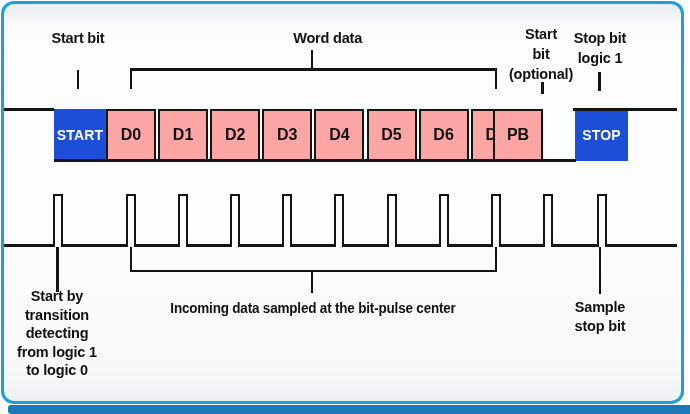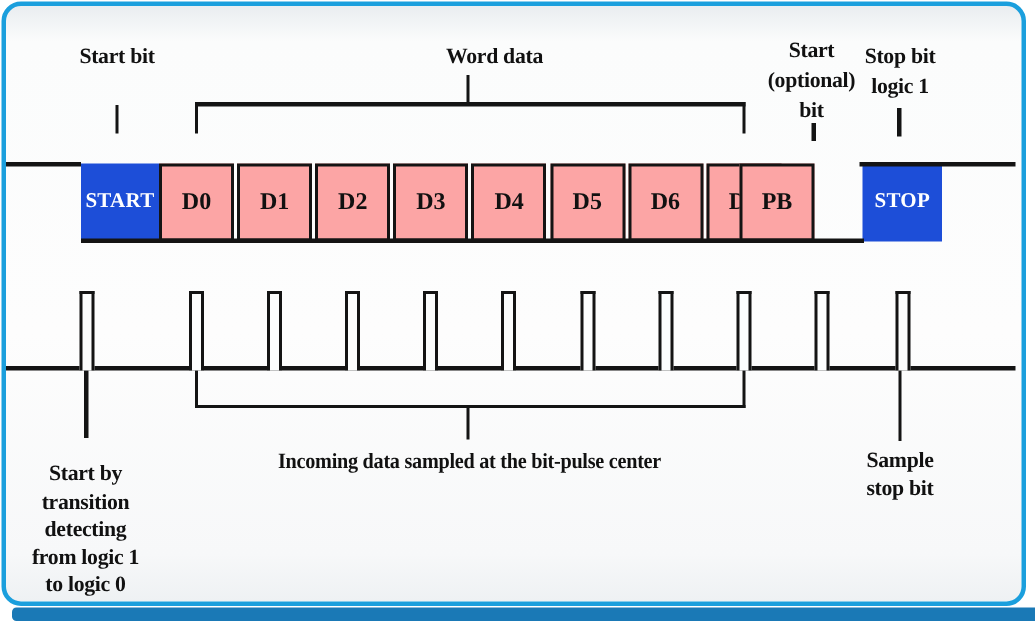--- a/index.html
+++ b/index.html
@@ -1,18 +1,18 @@
 <!DOCTYPE html>
 <html><head>
 <meta charset="utf-8">
 <style>
   html,body{margin:0;padding:0;background:#ffffff;}
   #stage{
     position:relative;width:690px;height:414px;overflow:hidden;
-    font-family:Liberation Serif, serif;
+    font-family:Liberation Sans, sans-serif;
     -webkit-font-smoothing:antialiased;
   }
   
   #card{
     position:absolute;left:1px;top:1px;width:683px;height:403px;
     border:3.5px solid #1b9fdd;border-radius:13px;box-sizing:border-box;
     background:linear-gradient(180deg,#e9edf0 0%,#fbfcfc 6%,#fdfdfd 55%,#f7f8f9 92%,#eef1f3 100%);
   }
   #accent-strip{
     position:absolute;left:8px;top:405px;width:682px;height:9px;
@@ -54,22 +54,22 @@
 
   <div class="lbl" style="left:262px;top:28px;width:100px;text-align:right;">Word data</div>
   <div class="vline" style="left:310.5px;top:50px;height:19px;"></div>
 
   <div class="hline" style="left:129.5px;top:68px;width:367.5px;"></div>
   <div class="vline" style="left:129.5px;top:68px;height:21px;"></div>
   <div class="vline" style="left:494.5px;top:68px;height:21px;"></div>
 
   <div class="lbl" style="left:503px;top:24px;width:76px;">
       <div>Start</div>
+      <div>bit</div>
       <div>(optional)</div>
-      <div>bit</div>
     </div>
   <div class="vline" style="left:541px;top:82px;height:12px;"></div>
 
   <div class="lbl" style="left:569px;top:28px;width:62px;">
       <div>Stop bit</div>
       <div>logic 1</div>
     </div>
   <div class="vline" style="left:598px;top:72px;height:19px;"></div>
 
   <div class="hline thick" style="left:4px;top:108px;width:50px;"></div>
@@ -98,21 +98,21 @@
       <div class="pulse" style="left: 282.3px;"></div>
       <div class="pulse" style="left: 334.4px;"></div>
       <div class="pulse" style="left: 386.5px;"></div>
       <div class="pulse" style="left: 438.6px;"></div>
       <div class="pulse" style="left: 490.7px;"></div>
       <div class="pulse" style="left: 542.8px;"></div>
       <div class="pulse" style="left: 596.5px;"></div>
     </div>
 
   <div class="vline" style="left:56px;top:246px;height:46px;"></div>
-  <div class="lbl lbl-bottom" style="left:7px;top:307px;width:100px;">
+  <div class="lbl lbl-bottom" style="left:7px;top:287px;width:100px;">
       <div>Start by</div>
       <div>transition</div>
       <div>detecting</div>
       <div>from logic 1</div>
       <div>to logic 0</div>
     </div>
 
   <div class="vline" style="left:129.5px;top:246px;height:26px;"></div>
   <div class="vline" style="left:494.5px;top:246px;height:26px;"></div>
   <div class="hline" style="left:129.5px;top:269.5px;width:367.5px;"></div>

